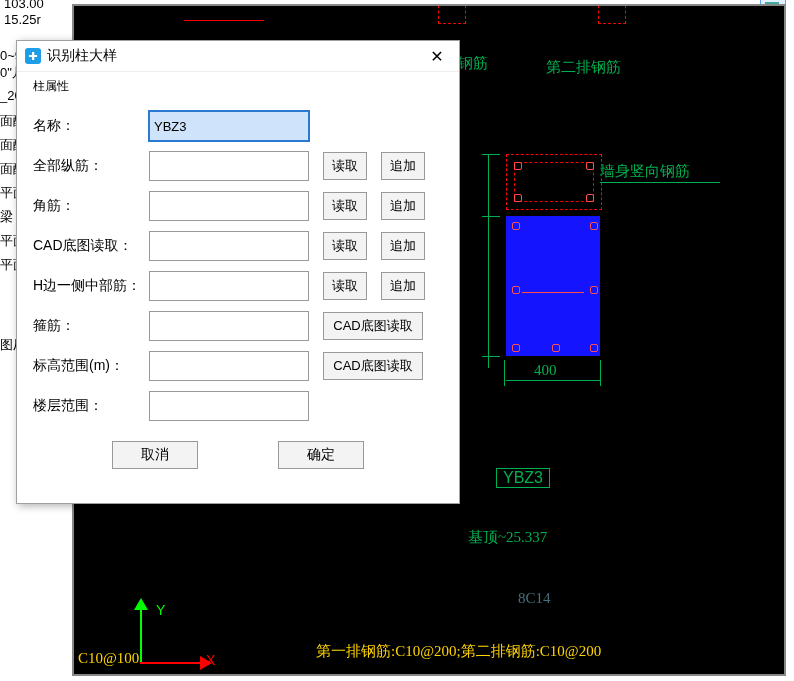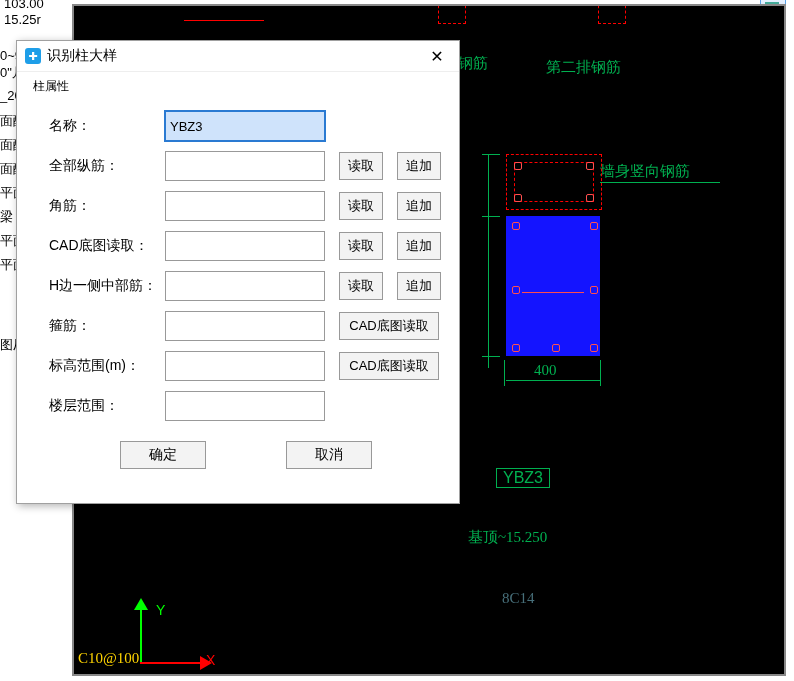--- a/index.html
+++ b/index.html
@@ -32,21 +32,21 @@
   
   .left-panel{position:absolute;left:0;top:0;width:72px;height:681px;background:#fff;font-size:13px}
   .left-panel .frag{position:absolute;white-space:nowrap}
   
   .dlg{position:absolute;left:16px;top:40px;width:442px;background:#fff;border:1px solid #a0a0a0;box-shadow:2px 2px 8px rgba(0,0,0,.3)}
   .titlebar{height:30px;display:flex;align-items:center;padding:0 8px;border-bottom:1px solid #eee;font-size:14px}
   .titlebar .icon{width:16px;height:16px;background:#1e9ee8;border-radius:3px;margin-right:6px;display:flex;align-items:center;justify-content:center;color:#fff;font-size:11px}
   .titlebar .title{flex:1}
   .titlebar .close{width:28px;height:28px;display:flex;align-items:center;justify-content:center;font-size:16px;cursor:pointer}
   .group-label{padding:6px 12px 2px 16px;font-size:12px}
-  .form{padding:4px 16px 18px 32px}
+  .form{padding:4px 16px 18px 16px}
   .row{display:flex;align-items:center;margin:10px 0}
   .row label{width:116px;text-align:left;font-size:14px}
   .row input[type=text]{width:150px;height:24px;border:1px solid #999;padding:2px 4px;font-size:13px}
   .row input.sel{border:1px solid #2a7ad2;outline:1px solid #2a7ad2;color:#000;background:#cfe3fb}
   .row .btn{margin-left:14px;height:28px;min-width:44px;border:1px solid #999;background:#f3f3f3;font-size:13px;cursor:pointer}
   .row .btn.wide{min-width:100px}
   .btnrow{display:flex;justify-content:center;gap:80px;padding:10px 0 16px}
   .btnrow .btn{height:28px;width:86px;border:1px solid #999;background:#f3f3f3;font-size:14px;cursor:pointer}
   
   .picker{position:absolute;right:8px;top:-2px;width:24px;height:18px;border:1px solid #59a2e6;background:linear-gradient(#e8f2ff,#cfe4ff)}
@@ -108,24 +108,25 @@
     <div class="dim-tick" style="left:526px;top:354px;width:1px;height:26px"></div>
     <span class="cad-text green" style="left:460px;top:356px">400</span>
 
     <div class="dim-tick" style="left:414px;top:148px;width:1px;height:214px"></div>
     <div class="dim-line" style="left:408px;top:148px;width:18px;height:1px"></div>
     <div class="dim-line" style="left:408px;top:210px;width:18px;height:1px"></div>
     <div class="dim-line" style="left:408px;top:350px;width:18px;height:1px"></div>
 
     <span class="ybz" style="left:422px;top:462px">YBZ3</span>
 
-    <span class="cad-text green" style="left:394px;top:522px">基顶~15.250</span>
-    <span class="cad-text cyan" style="left:428px;top:584px">8C14</span>
+    <span class="cad-text green" style="left:394px;top:522px">基顶~25.337</span>
+    <span class="cad-text cyan" style="left:444px;top:584px">8C14</span>
 
     <span class="cad-text yellow" style="left:4px;top:644px">C10@100</span>
+    <span class="cad-text yellow" style="left:242px;top:636px">第一排钢筋:C10@200;第二排钢筋:C10@200</span>
 
     <div class="axis" style="left:36px;top:600px">
       <div class="y-arrow"></div>
       <div class="y-line"></div>
       <div class="x-line"></div>
       <div class="x-arrow"></div>
       <span class="y-lab">Y</span>
       <span class="x-lab">X</span>
     </div>
   </div>
@@ -185,18 +186,18 @@
         <input type="text" value="" style="">
         <button class="btn wide">CAD底图读取</button>
       </div>
 
       <div class="row">
         <label>楼层范围：</label>
         <input type="text" value="" style="">
       </div>
 
       <div class="btnrow">
+        <button class="btn">取消</button>
         <button class="btn">确定</button>
-        <button class="btn">取消</button>
       </div>
     </div>
   </div>
 </div>
 
 </body></html>

